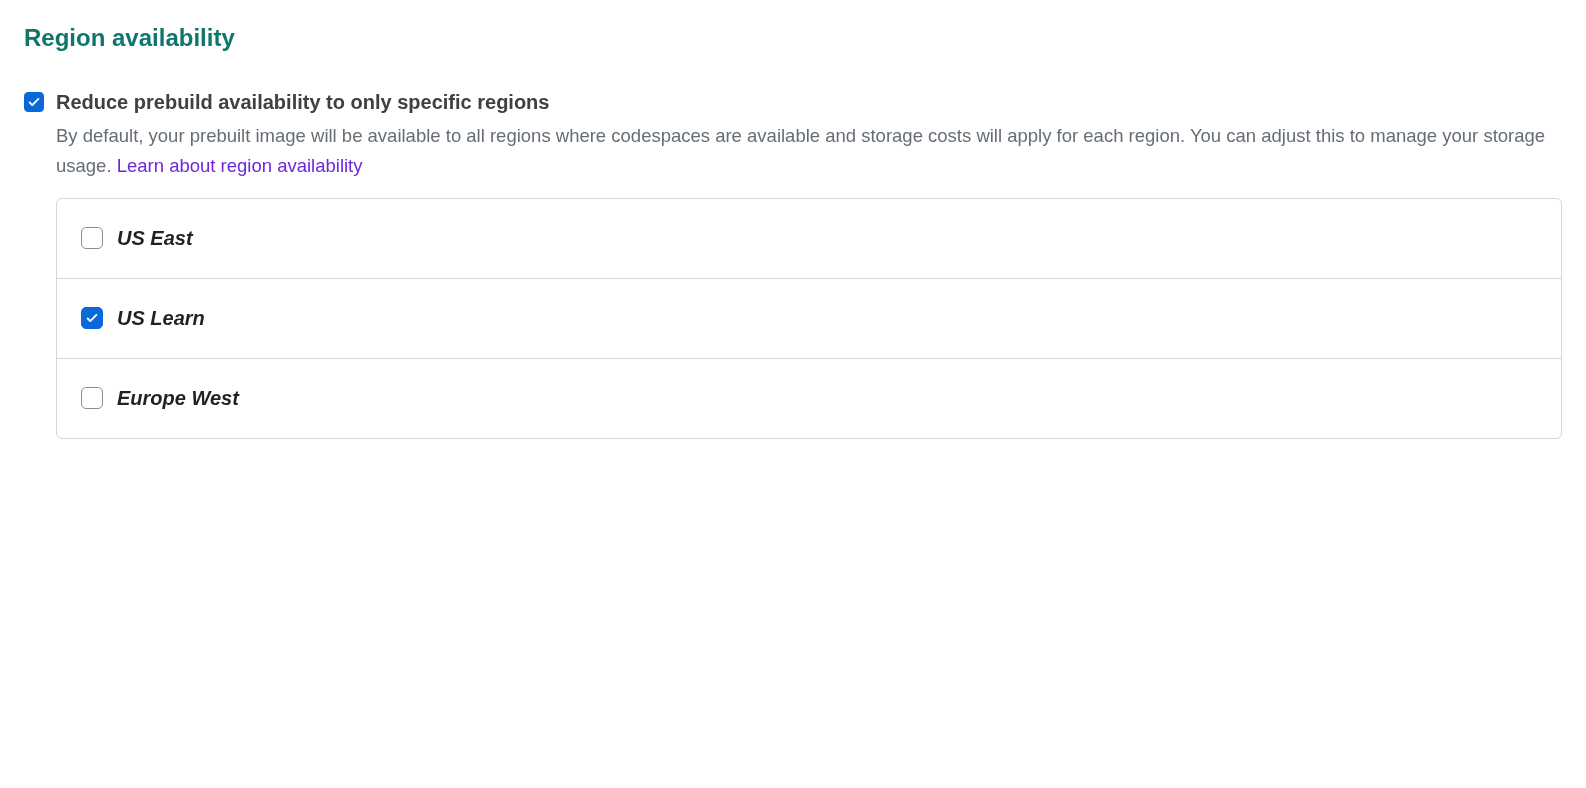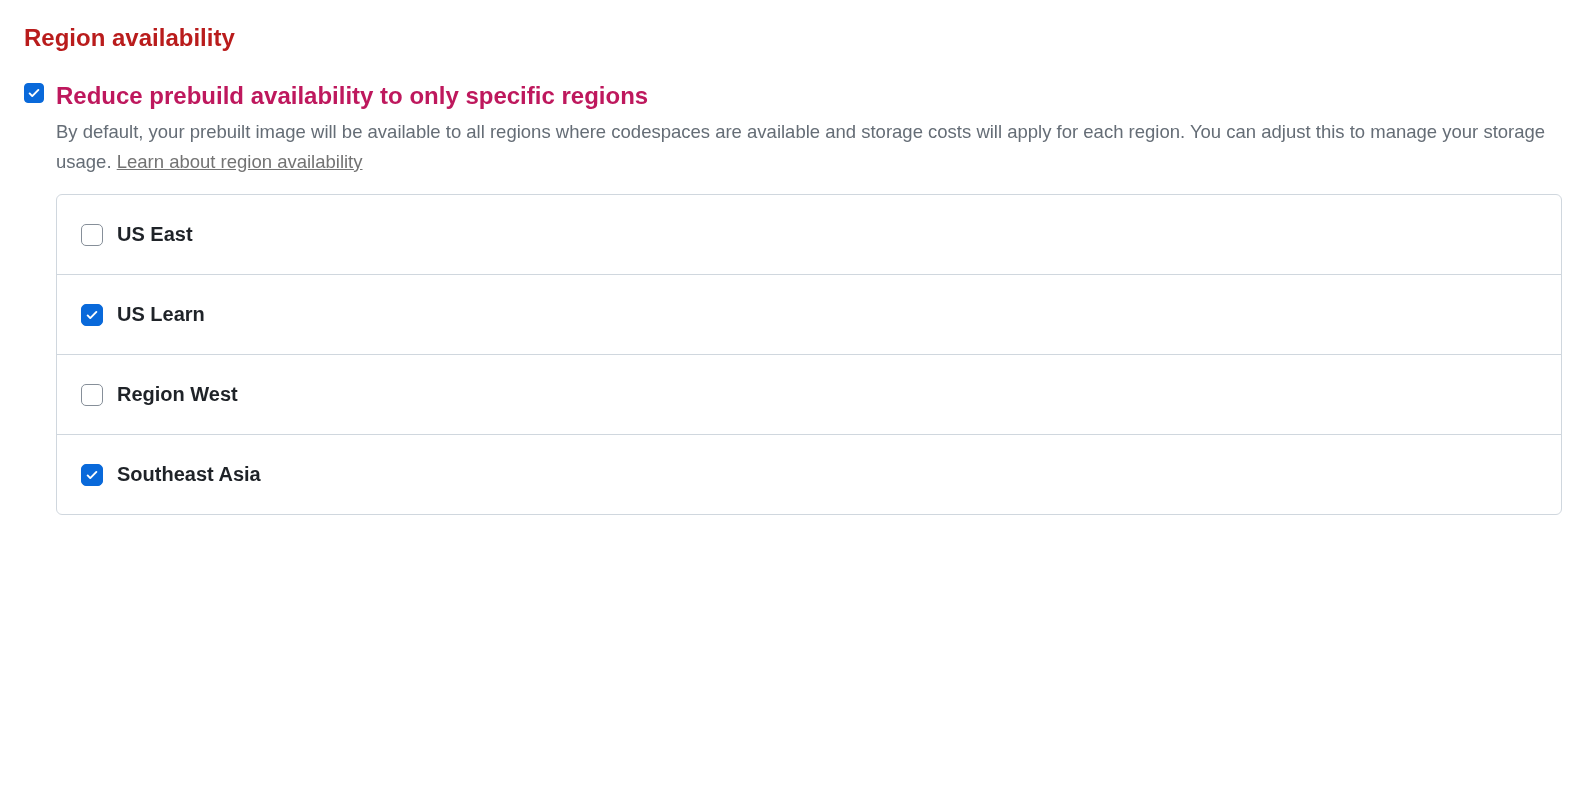--- a/index.html
+++ b/index.html
@@ -10,22 +10,22 @@
 body {
   font-family: -apple-system, BlinkMacSystemFont, "Segoe UI", Helvetica, Arial, sans-serif;
   background: #ffffff;
   color: #1f2328;
   padding: 24px;
   font-size: 14px;
 }
 .section-title {
   font-size: 24px;
   font-weight: 600;
-  color: #b91c1c;
-  margin-bottom: 28px;
+  color: #0f766e;
+  margin-bottom: 37px;
 }
 .main-option {
   display: flex;
   align-items: flex-start;
   gap: 12px;
 }
 .checkbox {
   position: relative;
   width: 20px;
   height: 20px;
@@ -47,50 +47,50 @@
   top: 50%;
   left: 50%;
   transform: translate(-50%, -50%);
   width: 14px;
   height: 14px;
 }
 .option-content {
   flex: 1;
 }
 .option-label {
-  font-size: 24px;
+  font-size: 20px;
   font-weight: 600;
-  color: #be185d;
+  color: #404040;
   line-height: 1.3;
 }
 .option-description {
   font-size: 18.5px;
   color: #656d76;
   line-height: 1.6;
   margin-top: 6px;
 }
 .learn-link {
-  color: #737373;
-  text-decoration: underline;
+  color: #6d28d9;
   cursor: pointer;
 }
 .region-list {
   margin-top: 18px;
   margin-left: 32px;
   border: 1px solid #d0d7de;
   border-radius: 6px;
   overflow: hidden;
 }
 .region-item {
   display: flex;
-  align-items: center;
+  align-items: flex-start;
   gap: 14px;
   padding: 28px 24px;
   border-bottom: 1px solid #d0d7de;
   cursor: pointer;
+  font-style: italic;
 }
 .region-item:last-child {
   border-bottom: none;
 }
 .region-item .checkbox {
   margin-top: 0;
   width: 22px;
   height: 22px;
   border-radius: 5px;
 }
@@ -130,26 +130,18 @@
     <div class="checkbox checked">
       <svg viewBox="0 0 16 16" fill="none">
         <path d="M3 8.5L6 11.5L13 4.5" stroke="#ffffff" stroke-width="2.2" stroke-linecap="round" stroke-linejoin="round"></path>
       </svg>
     </div>
     <span class="region-label">US Learn</span>
   </div>
 
   <div class="region-item">
     <div class="checkbox unchecked"></div>
-    <span class="region-label">Region West</span>
+    <span class="region-label">Europe West</span>
   </div>
 
-  <div class="region-item">
-    <div class="checkbox checked">
-      <svg viewBox="0 0 16 16" fill="none">
-        <path d="M3 8.5L6 11.5L13 4.5" stroke="#ffffff" stroke-width="2.2" stroke-linecap="round" stroke-linejoin="round"></path>
-      </svg>
-    </div>
-    <span class="region-label">Southeast Asia</span>
-  </div>
 
 
 </div>
 
 </body></html>

